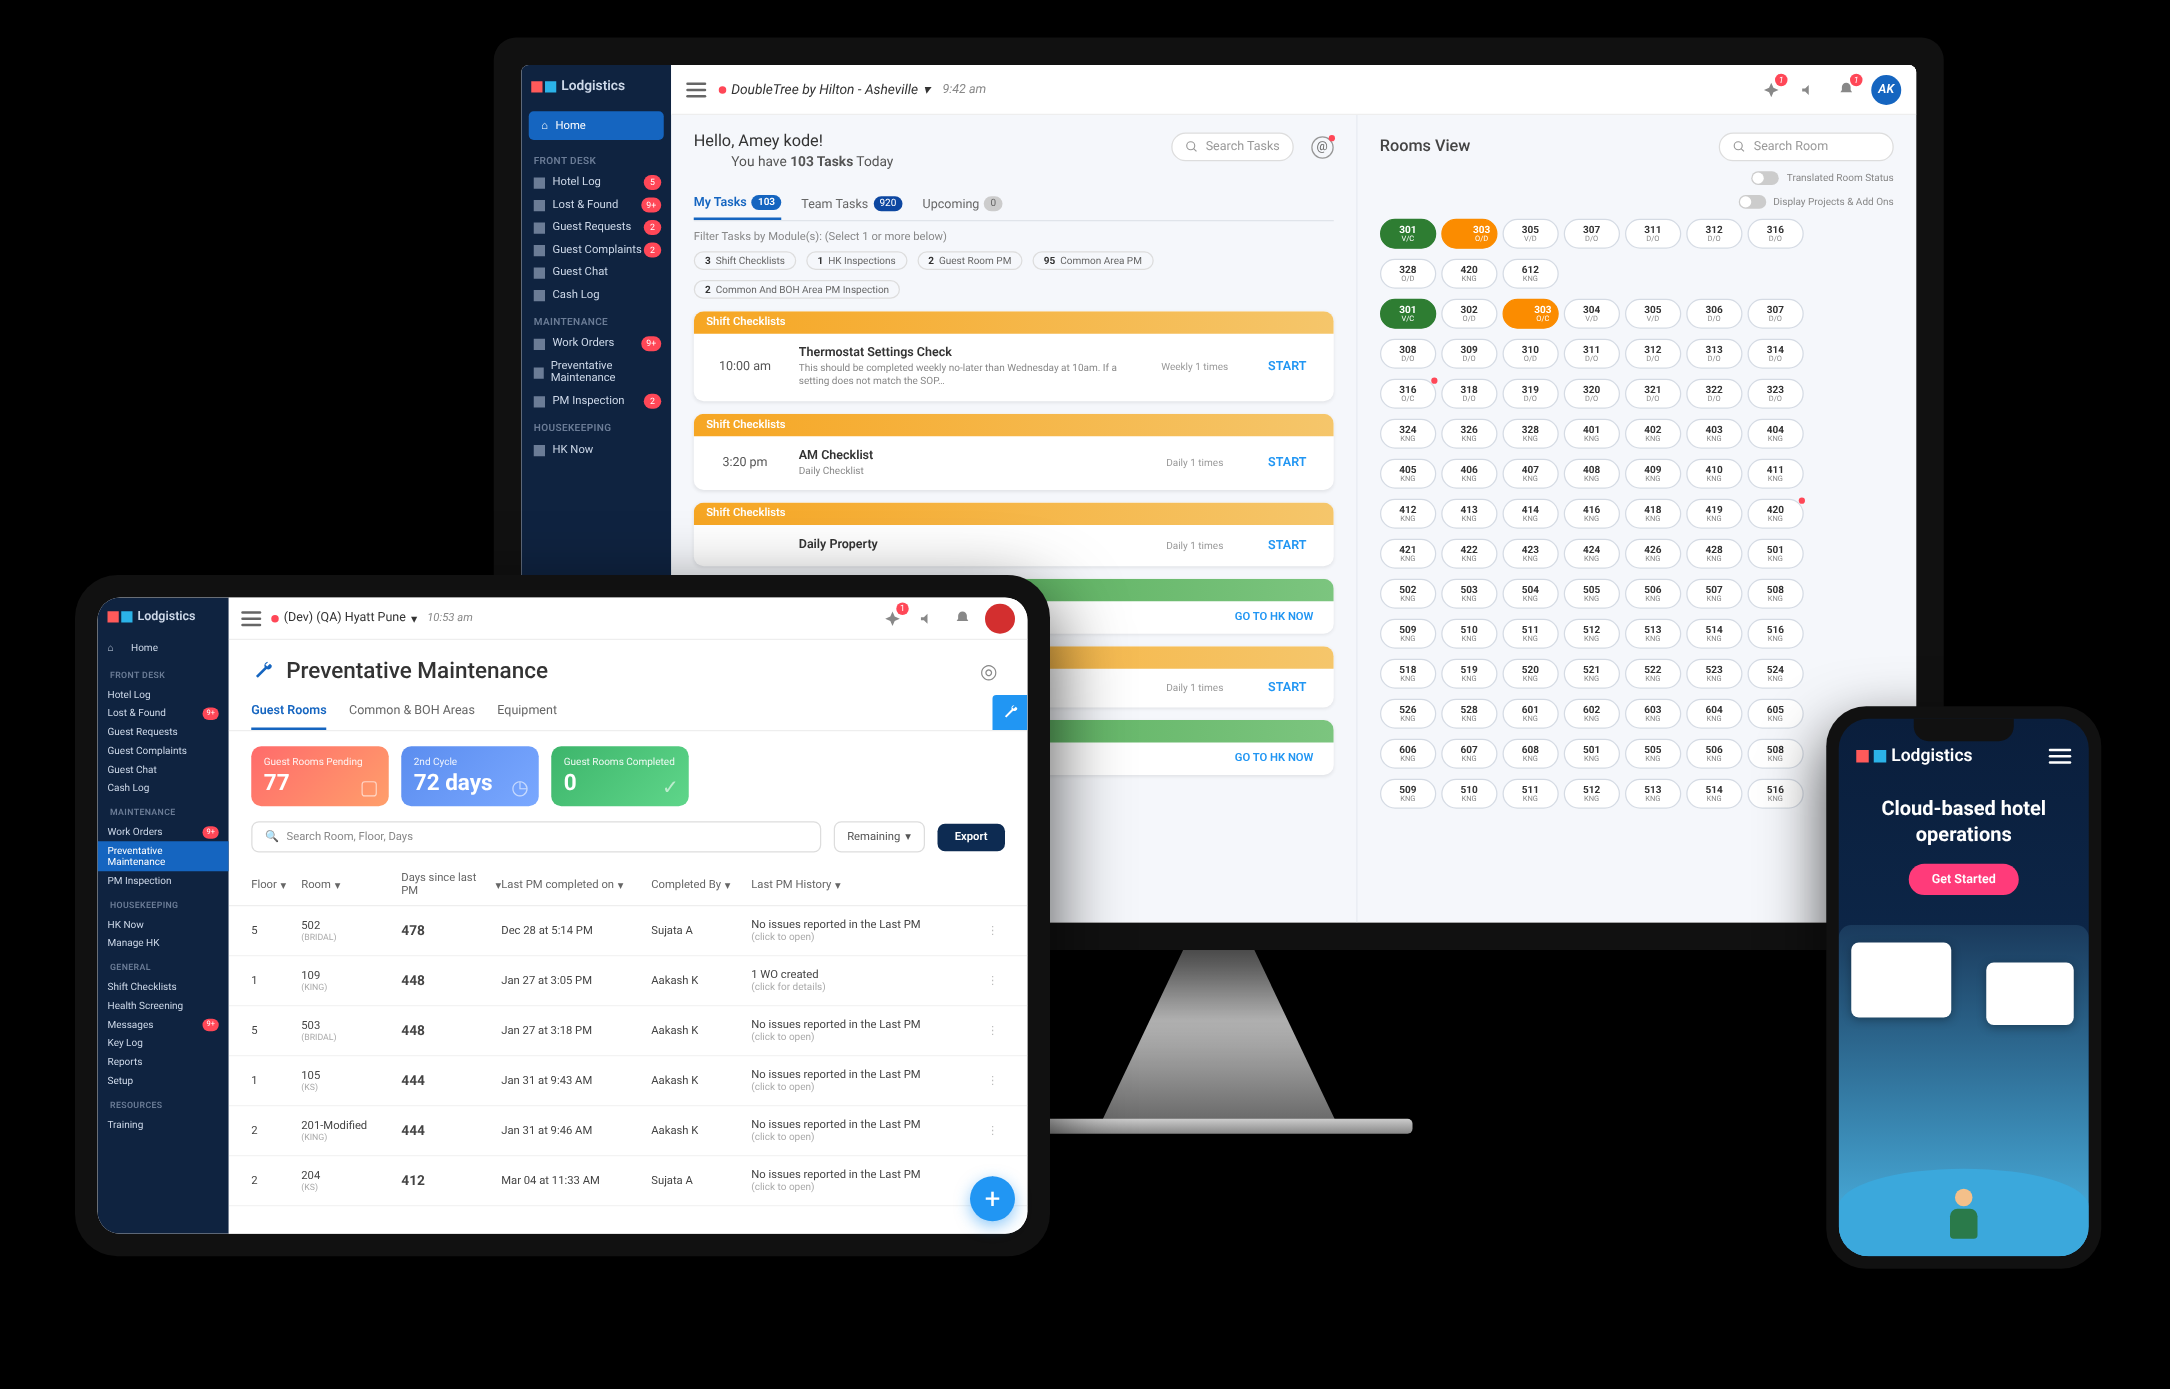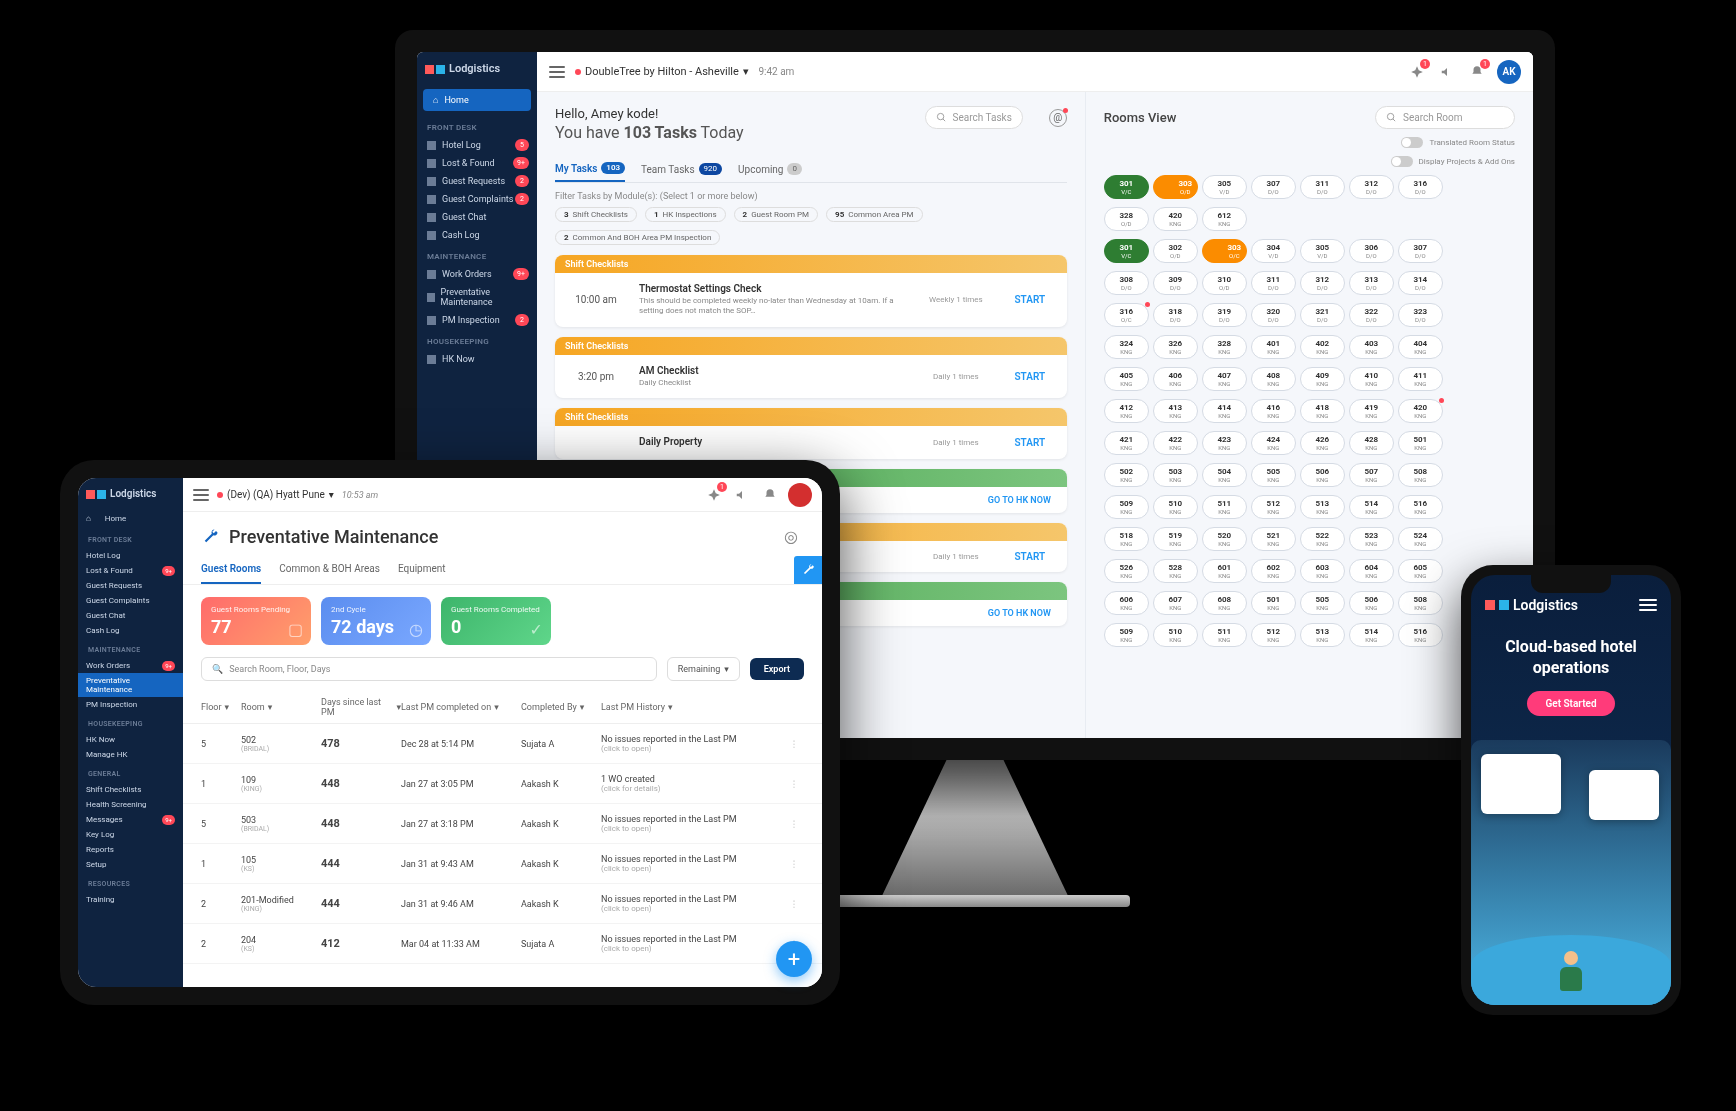--- a/index.html
+++ b/index.html
@@ -27,38 +27,38 @@
   .d-logo .sq { display:inline-block;width:9px;height:9px;background:#ff5a5a;margin-right:2px;vertical-align:middle;}
   .d-logo .sq2{ display:inline-block;width:9px;height:9px;background:#2bb3e8;margin-right:4px;vertical-align:middle;}
   .d-nav-home { background:#1565c0; color:#fff; padding:6px 10px; border-radius:4px; margin:4px 6px; font-size:9px; display:flex; align-items:center; gap:6px;}
   .d-section { padding: 8px 10px 4px; font-size:8px; color:#6b7c96; font-weight:600; letter-spacing:.3px;}
   .d-item { padding: 4px 10px; display:flex; align-items:center; gap:6px; cursor:pointer; position:relative;}
   .d-item .badge { position:absolute; right:8px; background:#ff4757; color:#fff; border-radius:8px; padding:0 4px; font-size:7px; line-height:12px; min-width:14px; text-align:center;}
   .d-item .icn { width:9px; height:9px; display:inline-block; background:#6b7c96; mask-size:contain;}
 
   
   .d-main { flex:1; background:#f5f7fb; display:flex; flex-direction:column;}
-  .d-topbar { height:40px; background:#fff; display:flex; align-items:center; padding:0 12px; gap:10px; border-bottom:1px solid #eee;}
+  .d-topbar { height:40px; background:#fff; display:flex; align-items:center; padding:0 12px; gap:10px; border-bottom:1px solid #eee;font-style:italic;}
   .burger { width:16px; height:12px; display:flex; flex-direction:column; justify-content:space-between;}
   .burger span{height:2px;background:#666;border-radius:1px;}
   .hotel-sel { font-size:11px; color:#333; display:flex; align-items:center; gap:4px;}
   .hotel-sel .dot{width:6px;height:6px;background:#ff4757;border-radius:50%;}
   .time-txt { font-size:10px; color:#888;}
   .top-spacer{flex:1;}
   .top-ic { width:20px;height:20px;border-radius:50%;display:flex;align-items:center;justify-content:center;position:relative;cursor:pointer;}
   .top-ic svg{width:14px;height:14px;}
   .top-ic .bdg{position:absolute;top:-3px;right:-3px;background:#ff4757;color:#fff;font-size:7px;border-radius:50%;width:10px;height:10px;line-height:10px;text-align:center;}
   .avatar{width:24px;height:24px;border-radius:50%;background:#1565c0;color:#fff;font-size:10px;display:flex;align-items:center;justify-content:center;font-weight:600;}
 
   .d-body { flex:1; display:flex; overflow:hidden;}
   .d-tasks { width:55%; padding:14px 18px; overflow:auto;}
   .d-rooms { width:45%; padding:14px 18px; overflow:auto; border-left:1px solid #e8ecf2;}
 
   .hello { font-size:13px; color:#333;}
-  .subhello{font-size:16px;color:#555;margin-top:2px;}
+  .subhello{font-size:11px;color:#555;margin-top:2px;margin-left:30px;}
   .search-box{background:#fff;border:1px solid #ddd;border-radius:18px;padding:5px 10px;display:flex;align-items:center;gap:6px;font-size:10px;color:#999;}
   .search-box svg{width:11px;height:11px;}
   .hello-row{display:flex;justify-content:space-between;align-items:flex-start;}
   .hello-row .at{width:18px;height:18px;border:1.5px solid #999;border-radius:50%;display:flex;align-items:center;justify-content:center;font-size:10px;color:#666;position:relative;}
   .hello-row .at::after{content:'';position:absolute;top:-2px;right:-2px;width:5px;height:5px;background:#ff4757;border-radius:50%;}
 
   .task-tabs{display:flex;gap:16px;margin:14px 0 8px;border-bottom:1px solid #e0e4ea;font-size:10px;}
   .task-tab{padding:6px 0;cursor:pointer;color:#666;display:flex;align-items:center;gap:4px;}
   .task-tab.active{color:#1565c0;border-bottom:2px solid #1565c0;font-weight:600;}
   .task-tab .pill{background:#1565c0;color:#fff;border-radius:8px;padding:0 5px;font-size:8px;line-height:12px;}
@@ -285,21 +285,21 @@
       <div class="d-body">
 
         <div class="d-tasks">
           <div class="hello-row">
             <div>
               <div class="hello">Hello, Amey kode!</div>
               <div class="subhello">
                 <span>You have </span><b>103 Tasks</b><span> Today</span>
               </div>
             </div>
-            <div style="display:flex;gap:26px;align-items:center;">
+            <div style="display:flex;gap:14px;align-items:center;">
               <div class="search-box">
                 <svg viewBox="0 0 24 24" fill="none" stroke="#999" stroke-width="2">
                     <circle cx="10" cy="10" r="7"></circle>
                     <path d="M20 20l-5-5"></path>
                   </svg>
                 <span placeholder="Search Tasks">Search Tasks</span>
               </div>
               <div class="at">@</div>
             </div>
           </div>

